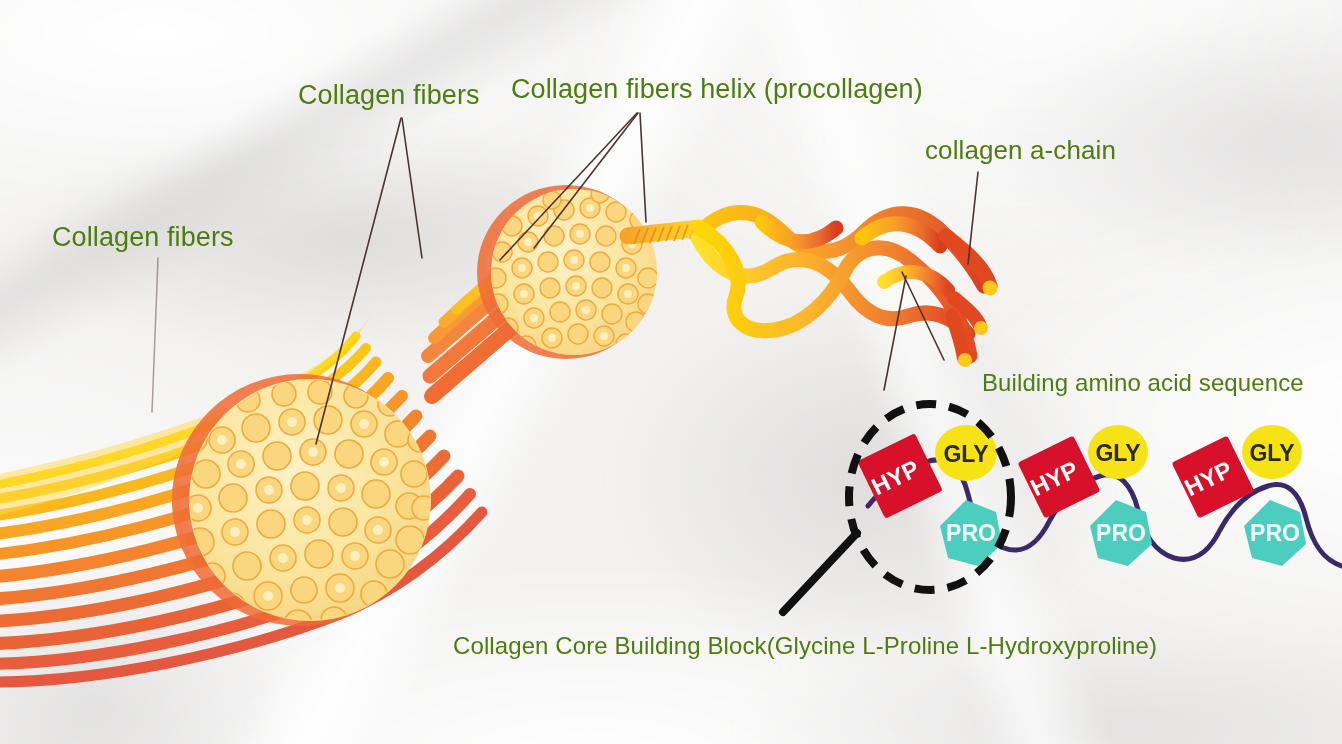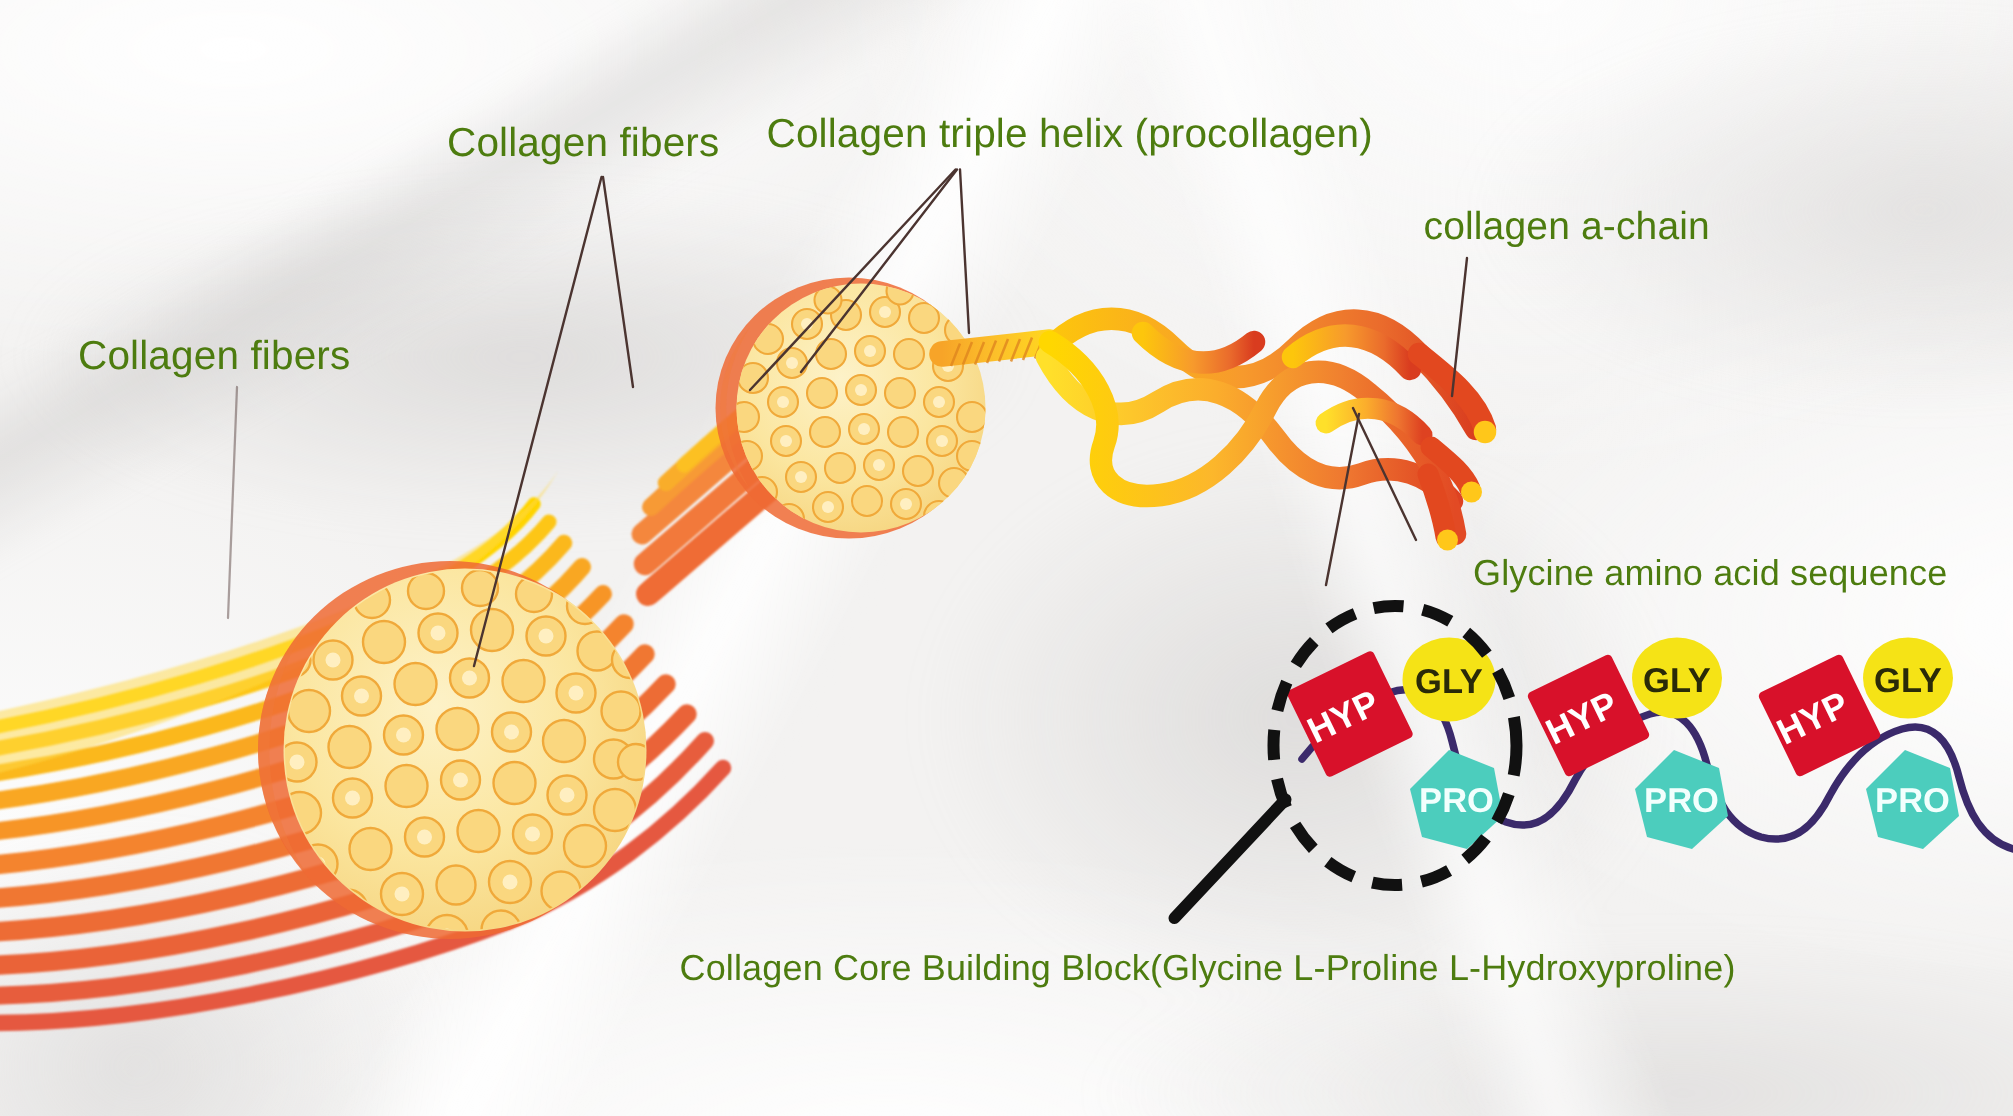--- a/index.html
+++ b/index.html
@@ -40,21 +40,21 @@
   .art{position:absolute;inset:0;width:1342px;height:744px;}
 
   
   .lbl{
     position:absolute;color:#4d7c0f;white-space:nowrap;
     font-weight:400;letter-spacing:.1px;
   }
   .lbl-fibers-left{left:52px;top:222px;font-size:27px;}
   .lbl-fibers-mid{left:298px;top:80px;font-size:27px;}
   .lbl-helix{left:511px;top:74px;font-size:27px;}
-  .lbl-achain{left:925px;top:135px;font-size:26px;margin-left:24px;}
+  .lbl-achain{left:925px;top:135px;font-size:26px;}
   .lbl-aminoseq{left:982px;top:369px;font-size:24px;}
   .lbl-caption{left:453px;top:632px;font-size:24px;}
 </style>
 </head>
 <body>
 
 <div id="stage">
 
   <div class="bg">
     <div class="bg-layer bl1"></div>
@@ -433,21 +433,21 @@
       <text x="1212" y="486" font-size="24" fill="#ffffff" transform="rotate(-26 1212 486)">HYP</text>
       <text x="1272" y="461" font-size="23" fill="#2a2a08">GLY</text>
       <text x="1275" y="541" font-size="23" fill="#f2fffd">PRO</text>
     </g>
   </svg>
 
   <div class="lbl lbl-fibers-left">Collagen fibers</div>
 
   <div class="lbl lbl-fibers-mid">Collagen fibers</div>
 
-  <div class="lbl lbl-helix">Collagen triple helix (procollagen)</div>
+  <div class="lbl lbl-helix">Collagen fibers helix (procollagen)</div>
 
   <div class="lbl lbl-achain">collagen a-chain</div>
 
-  <div class="lbl lbl-aminoseq">Glycine amino acid sequence</div>
+  <div class="lbl lbl-aminoseq">Building amino acid sequence</div>
 
   <div class="lbl lbl-caption">Collagen Core Building Block(Glycine L-Proline L-Hydroxyproline)</div>
 
 </div>
 
 </body></html>

